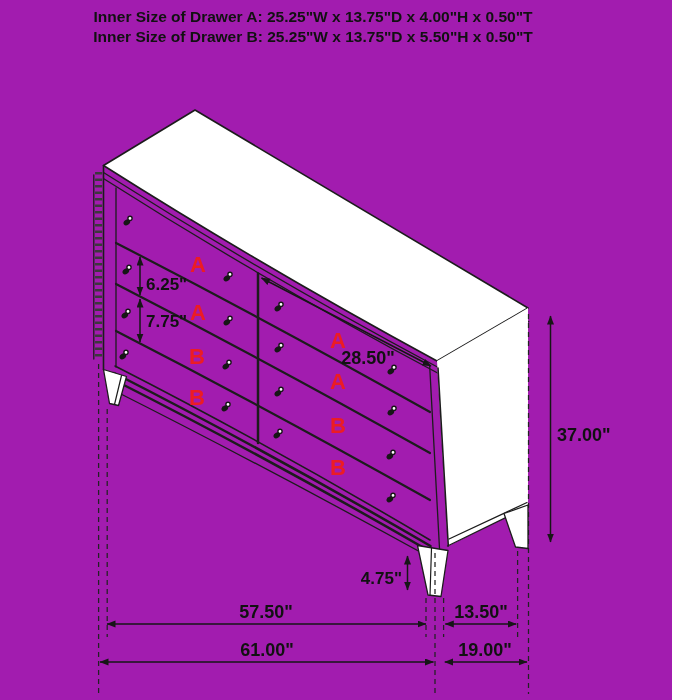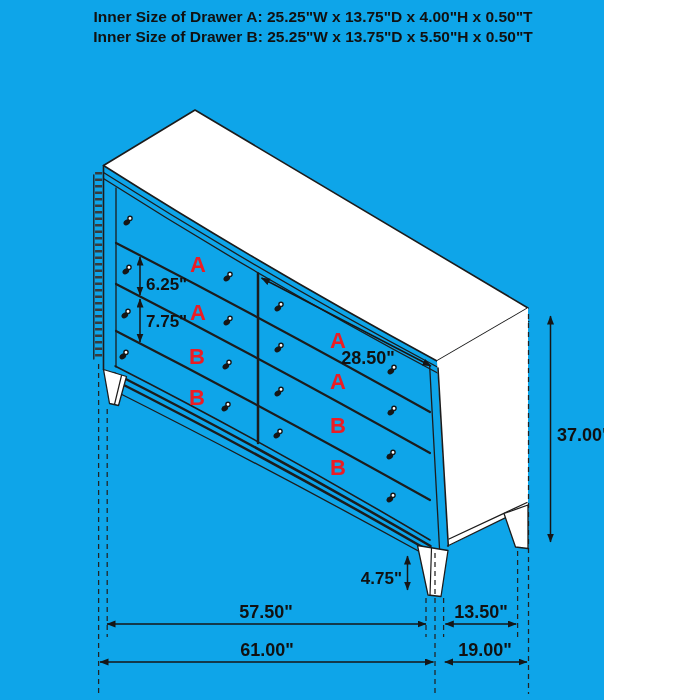--- a/index.html
+++ b/index.html
@@ -1,16 +1,16 @@
 <!DOCTYPE html>
 <html><head>
 <meta charset="utf-8">
 <style>
   html,body{margin:0;padding:0;background:#ffffff;}
-  .stage{position:relative;width:604px;height:700px;background:#0ea5e9;overflow:hidden;
+  .stage{position:relative;width:672px;height:700px;background:#a21caf;overflow:hidden;
          font-family:"Liberation Sans",sans-serif;}
   svg{display:block}
   .ln{stroke:#1c1c1c;fill:none;stroke-linecap:round;stroke-linejoin:round;}
   .w12{stroke-width:1.2}.w13{stroke-width:1.3}.w16{stroke-width:1.6}
   .w22{stroke-width:2.2}.w25{stroke-width:2.5}
   .dash{stroke:#222;stroke-width:1.25;stroke-dasharray:5 4;fill:none;}
   .hatch{stroke:#3a3a3a;stroke-width:7;stroke-dasharray:2.5 4;fill:none;}
   .face{fill:#ffffff;}
   .dimline{stroke:#161616;stroke-width:1.5;fill:none;}
   .arrfill{fill:#161616;}

